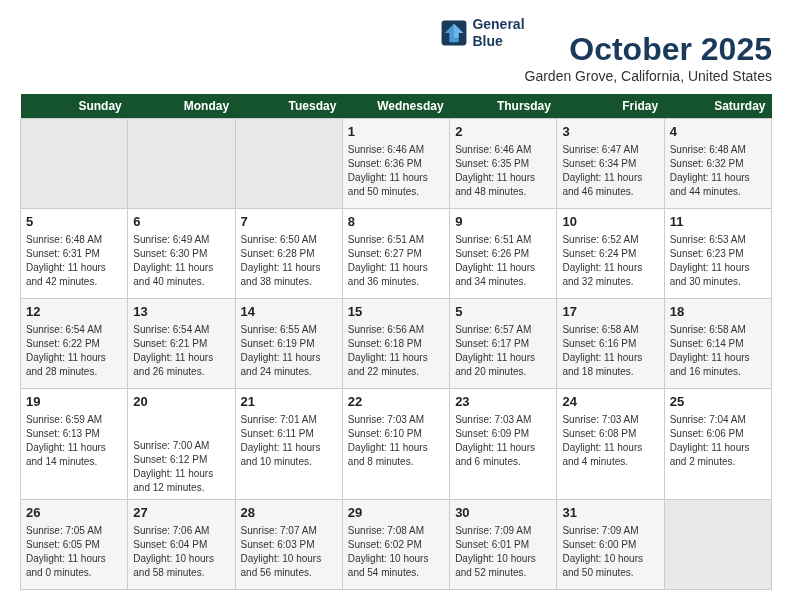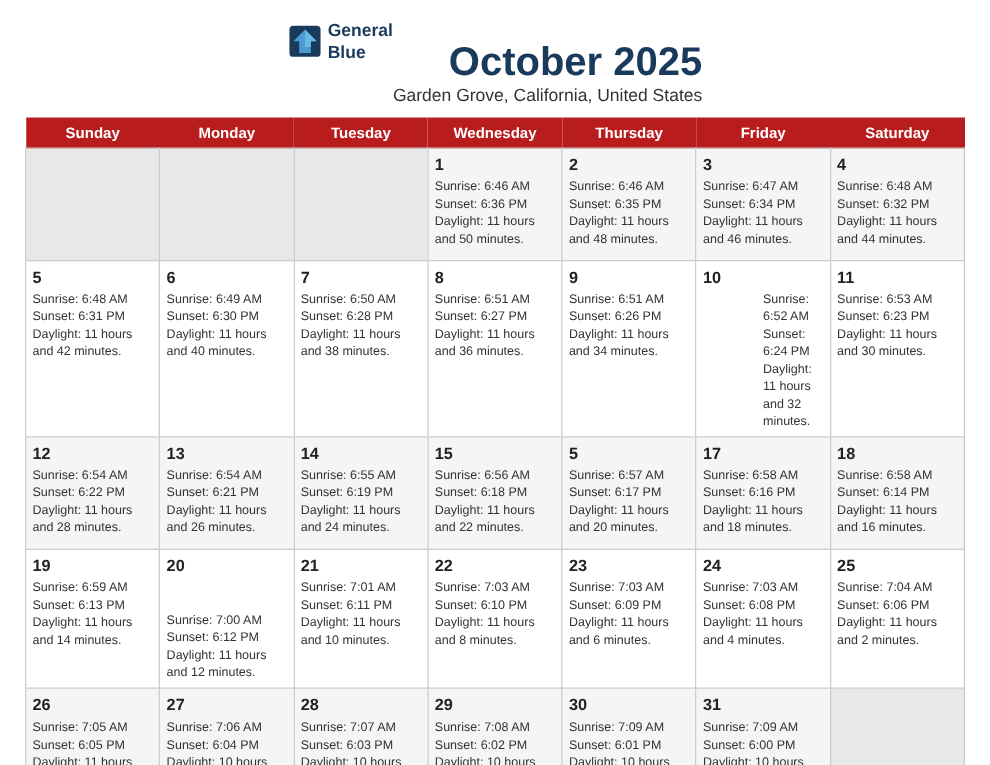--- a/index.html
+++ b/index.html
@@ -5,21 +5,21 @@
     * { box-sizing: border-box; margin: 0; padding: 0; }
     body {
       font-family: Arial, sans-serif;
       background: #fff;
       width: 792px;
       min-height: 612px;
       padding: 16px 20px;
     }
     .header {
       display: flex;
-      justify-content: center;
+      justify-content: flex-end;
       align-items: flex-start;
       margin-bottom: 10px;
     }
     .logo {
       display: flex;
       align-items: center;
       gap: 4px;
     }
     .logo-text {
       font-size: 14px;
@@ -43,24 +43,24 @@
     .subtitle {
       font-size: 14px;
       color: #333;
     }
     table {
       width: 100%;
       border-collapse: collapse;
       font-size: 11px;
     }
     thead tr th {
-      background: #b91c1c;
+      background: #14532d;
       color: #fff;
       font-weight: bold;
-      text-align: center;
+      text-align: right;
       padding: 5px 6px;
       font-size: 12px;
     }
     tbody tr td {
       border: 1px solid #ccc;
       vertical-align: top;
       padding: 4px 5px;
       height: 90px;
       width: 106px;
       color: #222;
@@ -184,21 +184,21 @@
         </td>
         <td>
           <span class="day-num">9</span>
           <div class="day-info" style="white-space: pre-line;">Sunrise: 6:51 AM
 Sunset: 6:26 PM
 Daylight: 11 hours
 and 34 minutes.</div>
         </td>
         <td>
           <span class="day-num">10</span>
-          <div class="day-info" style="white-space: pre-line; margin-left: 48px;">Sunrise: 6:52 AM
+          <div class="day-info" style="white-space: pre-line;">Sunrise: 6:52 AM
 Sunset: 6:24 PM
 Daylight: 11 hours
 and 32 minutes.</div>
         </td>
         <td>
           <span class="day-num">11</span>
           <div class="day-info" style="white-space: pre-line;">Sunrise: 6:53 AM
 Sunset: 6:23 PM
 Daylight: 11 hours
 and 30 minutes.</div>

